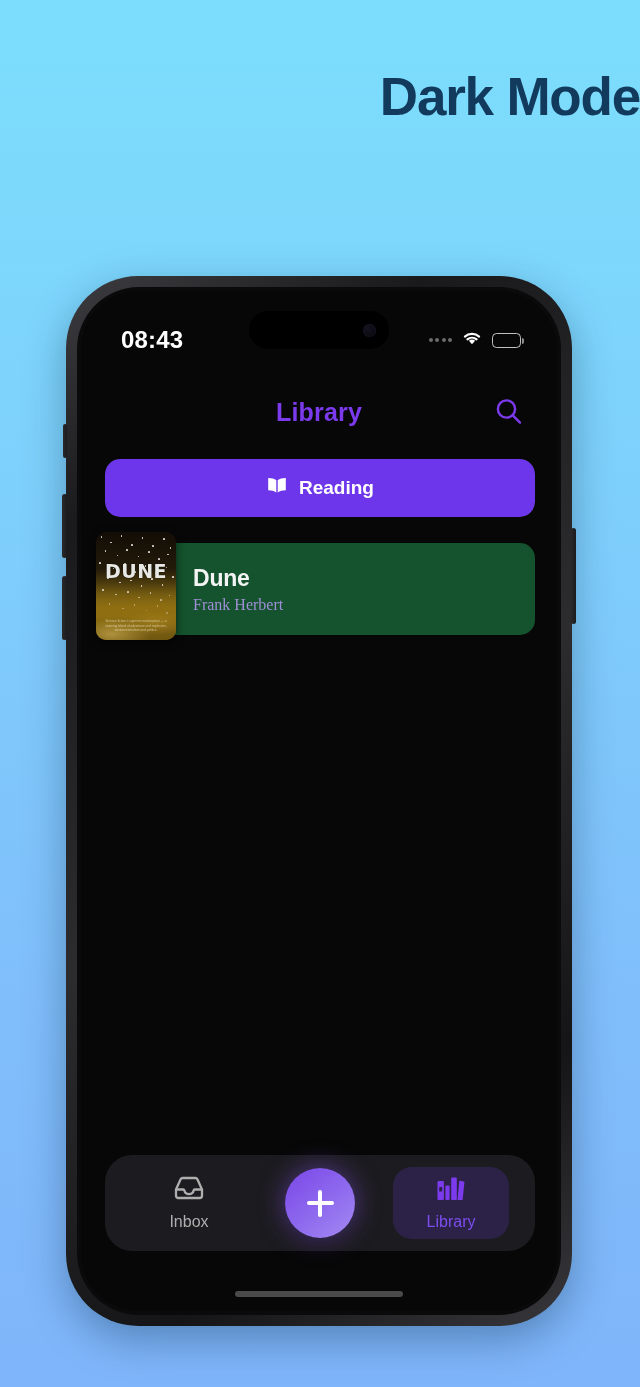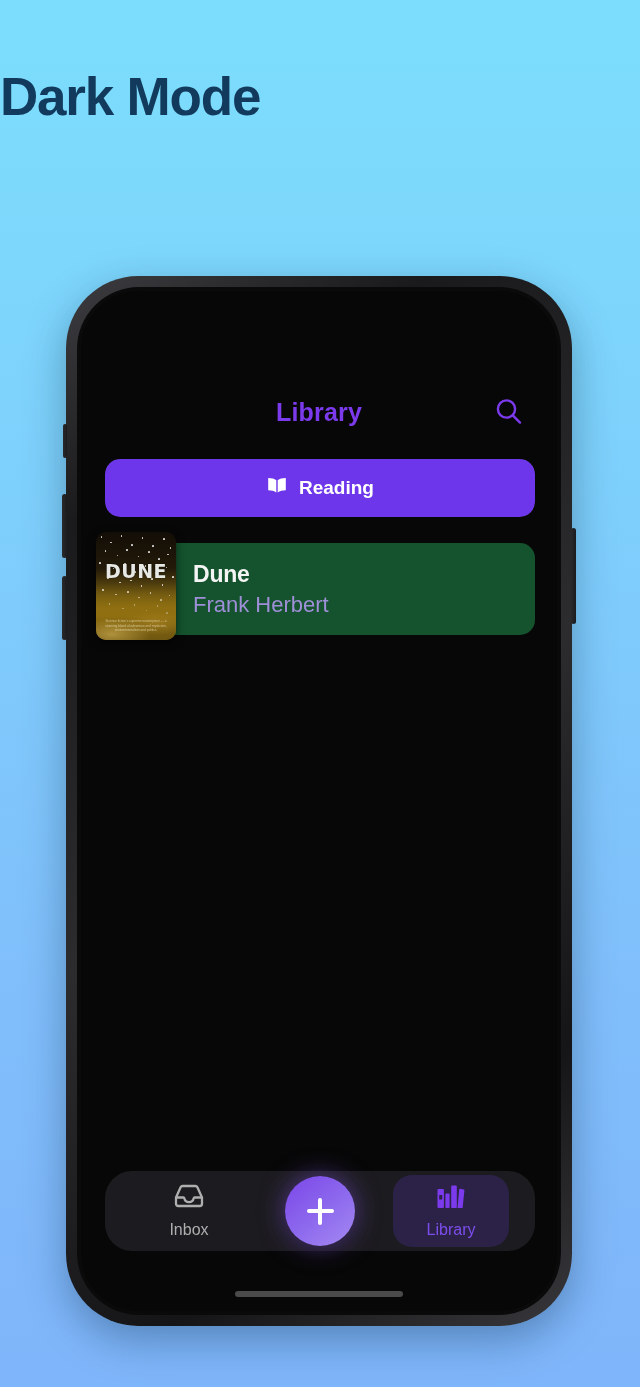--- a/index.html
+++ b/index.html
@@ -15,21 +15,21 @@
     background: linear-gradient(180deg, #7CDEFC 0%, #7ED0FC 35%, #80BEFB 72%, #7FB5FA 100%);
     position: relative;
   }
 
   
   .headline {
     position: absolute;
     top: 66px;
     left: 0;
     width: 640px;
-    text-align: left;
+    text-align: right;
     font-size: 53px;
     font-weight: bold;
     letter-spacing: -1.2px;
     color: #123A5C;
   }
 
   
   .phone {
     position: absolute;
     left: 66px;
@@ -231,29 +231,29 @@
     font-family: "DejaVu Sans", sans-serif;
   }
   .cover-blurb {
     position: absolute; left: 6px; right: 6px; bottom: 7px;
     font-size: 3.2px; line-height: 1.45;
     color: rgba(245,235,200,.62);
     text-align: center;
   }
   .book-meta { display: flex; flex-direction: column; gap: 4px; }
   .book-title { font-size: 23px; font-weight: bold; color: #F4F4F4; letter-spacing: -0.2px; }
-  .book-author { font-size: 22px; color: #9F8FD8; }
+  .book-author { font-size: 16px; color: #9F8FD8; font-family: Liberation Serif, serif; }
 
   
   .bottom-nav {
     position: absolute;
     left: 24px;
     bottom: 60px;
     width: 430px;
-    height: 80px;
+    height: 96px;
     background: #1C1B1F;
     border-radius: 27px;
     display: flex;
     align-items: center;
     justify-content: space-between;
     padding: 12px 26px;
   }
   .nav-item {
     width: 116px;
     height: 72px;
@@ -304,20 +304,46 @@
 <div class="phone">
 
   <div class="btn-side btn-silent"></div>
   <div class="btn-side btn-volup"></div>
   <div class="btn-side btn-voldn"></div>
   <div class="btn-side btn-power"></div>
 
   <div class="phone-inner-ring">
   <div class="screen">
 
+    <div class="statusbar">
+      <span class="clock">08:43</span>
+
+      <div class="island">
+        <span class="island-cam"></span>
+      </div>
+
+      <div class="status-right">
+        <span class="cell-dots">
+          <i></i>
+              <i></i>
+              <i></i>
+              <i></i>
+        </span>
+        <span class="wifi-ico">
+          <svg width="22" height="16" viewBox="0 0 22 16">
+            <path d="M11 14.2 7.9 10.8a4.6 4.6 0 0 1 6.2 0Z" fill="#fff"></path>
+            <path d="M3.9 6.6a10.6 10.6 0 0 1 14.2 0" stroke="#fff" stroke-width="2.1" fill="none" stroke-linecap="round"></path>
+            <path d="M6.4 9.4a7 7 0 0 1 9.2 0" stroke="#fff" stroke-width="2.1" fill="none" stroke-linecap="round"></path>
+          </svg>
+        </span>
+        <span class="battery">
+          <span class="battery-fill"></span>
+        </span>
+      </div>
+    </div>
 
     <div class="app-header">
       <span class="app-title">Library</span>
       <span class="search-btn">
         <svg width="32" height="32" viewBox="0 0 32 32">
           <circle cx="13.5" cy="13" r="8.6" stroke="#7C3AED" stroke-width="2.4" fill="none"></circle>
           <line x1="19.8" y1="19.3" x2="27" y2="26.6" stroke="#7C3AED" stroke-width="2.4" stroke-linecap="round"></line>
         </svg>
       </span>
     </div>

